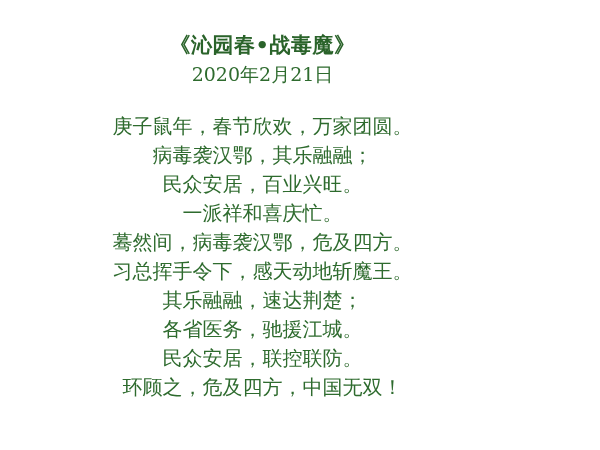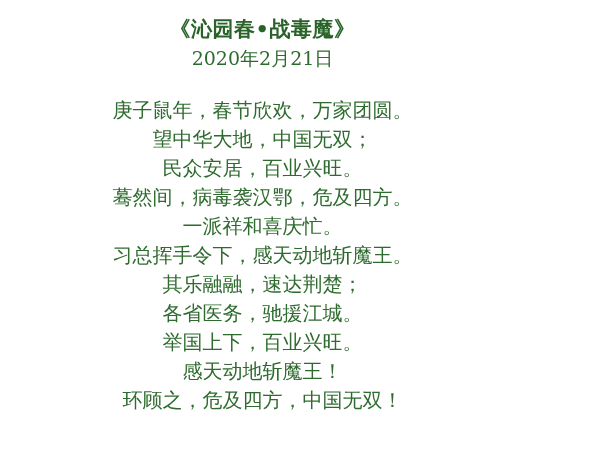--- a/index.html
+++ b/index.html
@@ -9,21 +9,21 @@
   }
   .page {
     width: 525px;
     height: 450px;
     background: #ffffff;
     overflow: hidden;
     font-family: "DejaVu Serif", "Liberation Serif", serif;
     color: #2e6b2e;
     text-align: center;
     box-sizing: border-box;
-    padding-top: 14px;
+    padding-top: 30px;
   }
   .poem-title {
     font-size: 21px;
     font-weight: bold;
     line-height: 30px;
     color: #2a632a;
     letter-spacing: 0.5px;
   }
   .poem-date {
     font-size: 19px;
@@ -37,24 +37,23 @@
   }
 </style>
 </head>
 <body>
 
 <div class="page">
   <div class="poem-title">《沁园春•战毒魔》</div>
   <div class="poem-date">2020年2月21日</div>
   <div class="poem-body">
     <div class="poem-line">庚子鼠年，春节欣欢，万家团圆。</div>
-    <div class="poem-line">望中华大地，中国无双；</div>
+    <div class="poem-line">病毒袭汉鄂，其乐融融；</div>
     <div class="poem-line">民众安居，百业兴旺。</div>
+    <div class="poem-line">一派祥和喜庆忙。</div>
     <div class="poem-line">蓦然间，病毒袭汉鄂，危及四方。</div>
-    <div class="poem-line">一派祥和喜庆忙。</div>
     <div class="poem-line">习总挥手令下，感天动地斩魔王。</div>
     <div class="poem-line">其乐融融，速达荆楚；</div>
     <div class="poem-line">各省医务，驰援江城。</div>
-    <div class="poem-line">举国上下，百业兴旺。</div>
-    <div class="poem-line">感天动地斩魔王！</div>
+    <div class="poem-line">民众安居，联控联防。</div>
     <div class="poem-line">环顾之，危及四方，中国无双！</div>
   </div>
 </div>
 
 </body></html>

